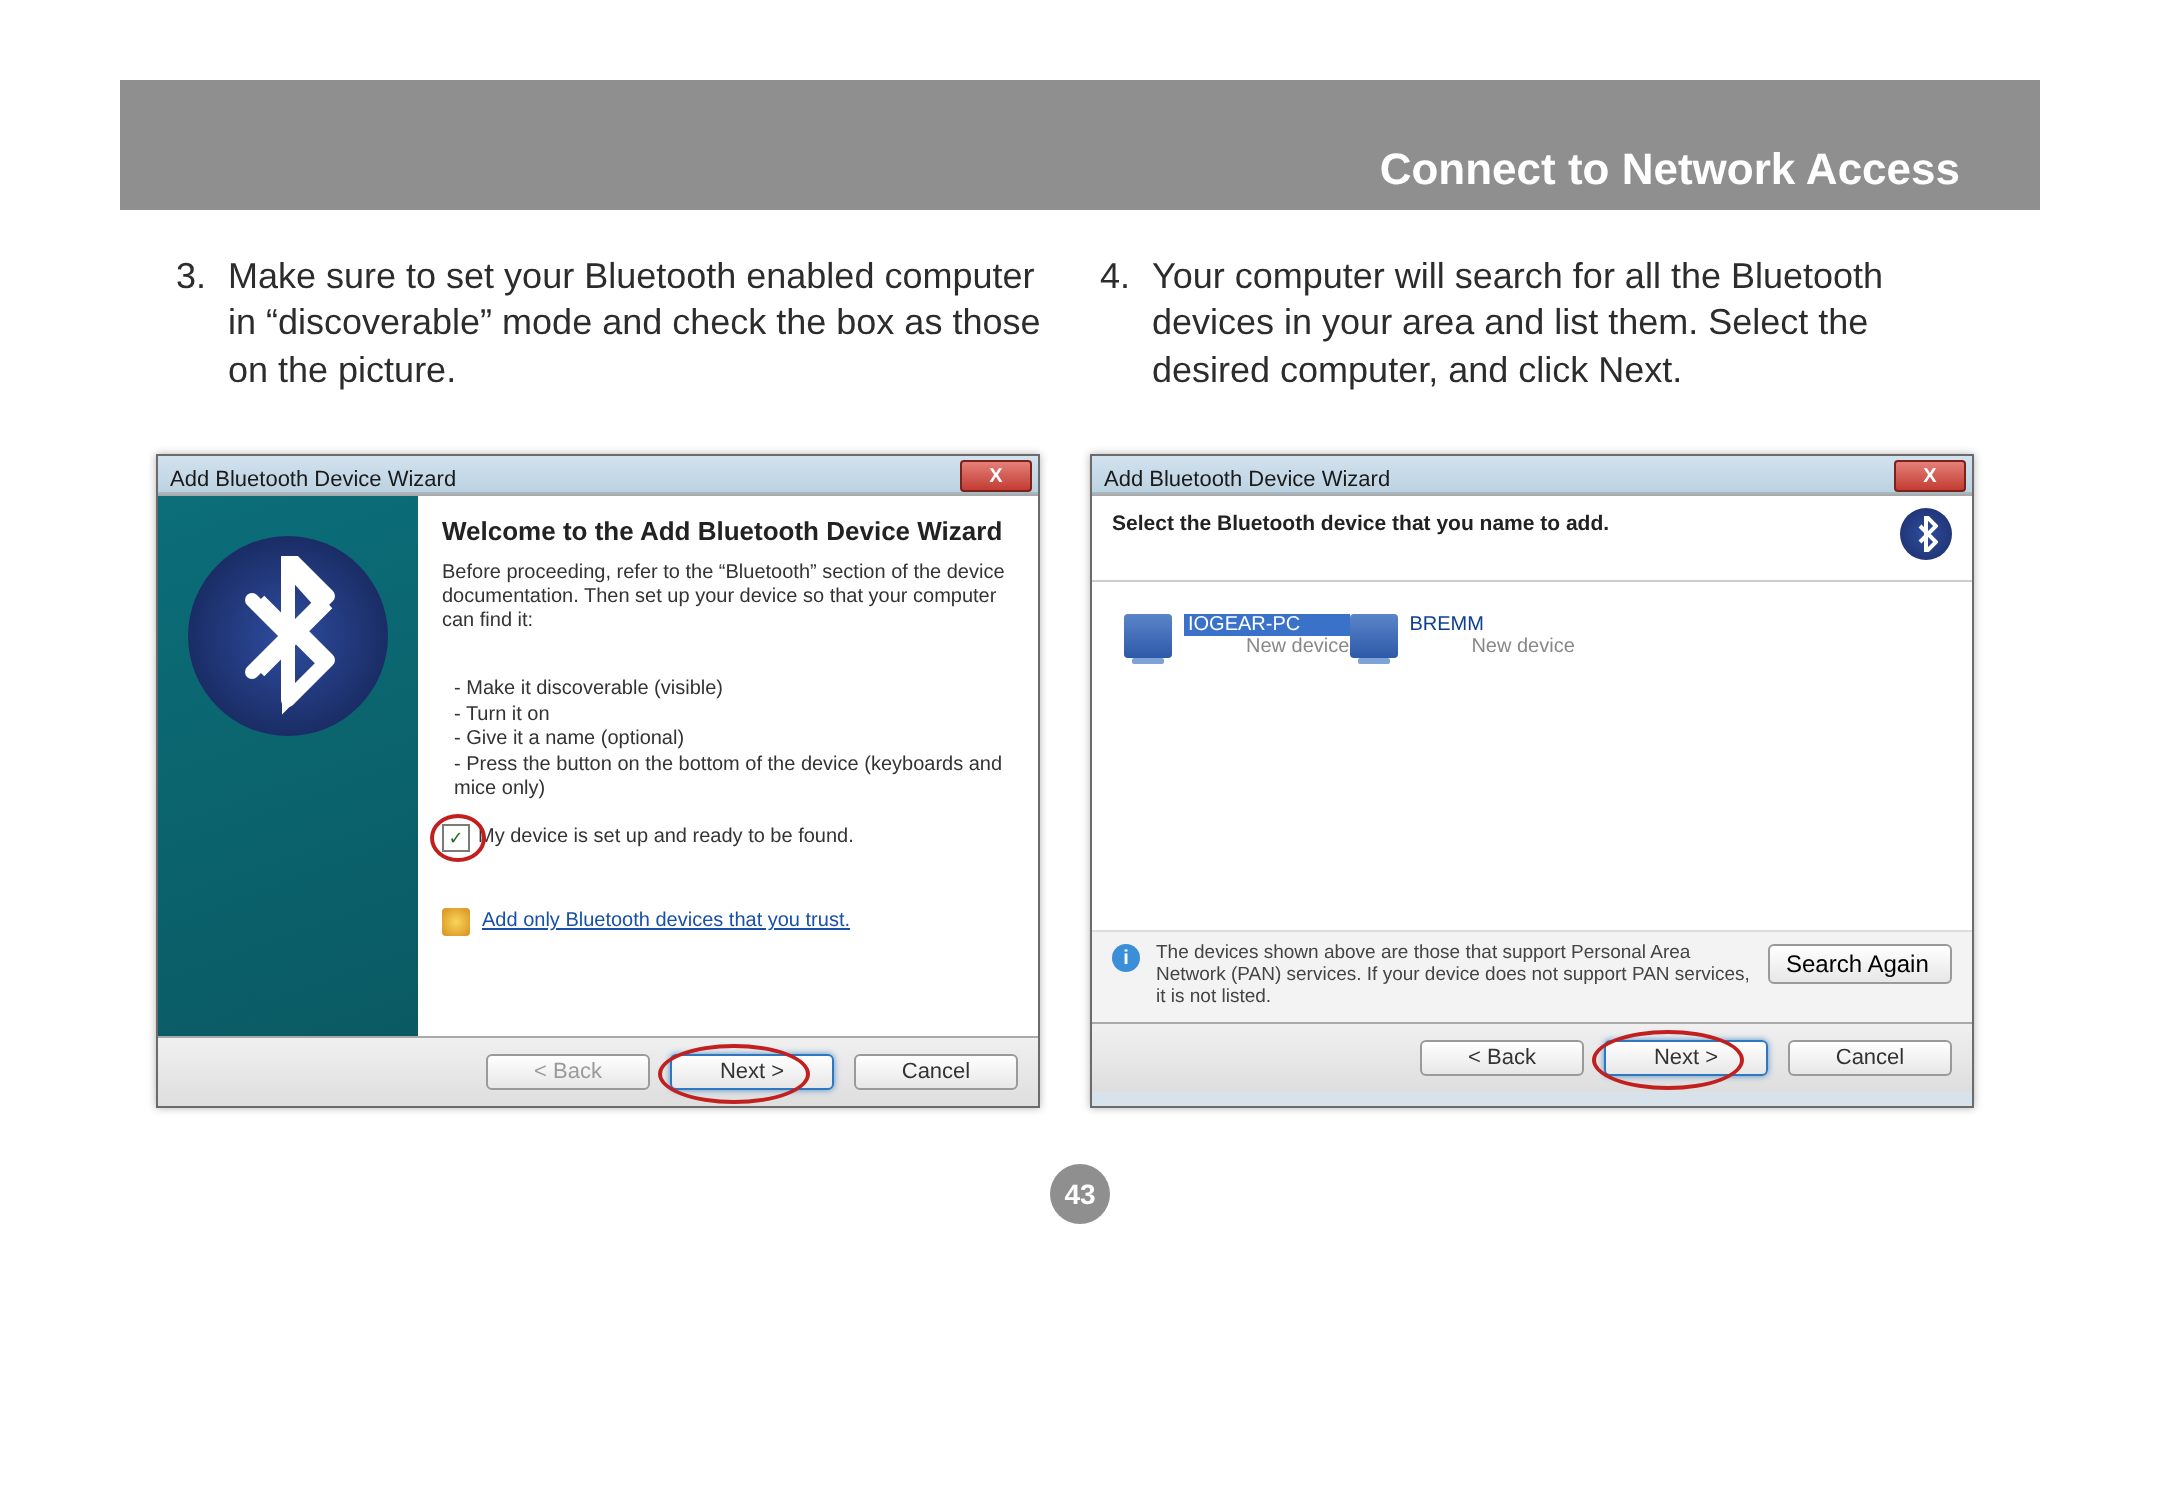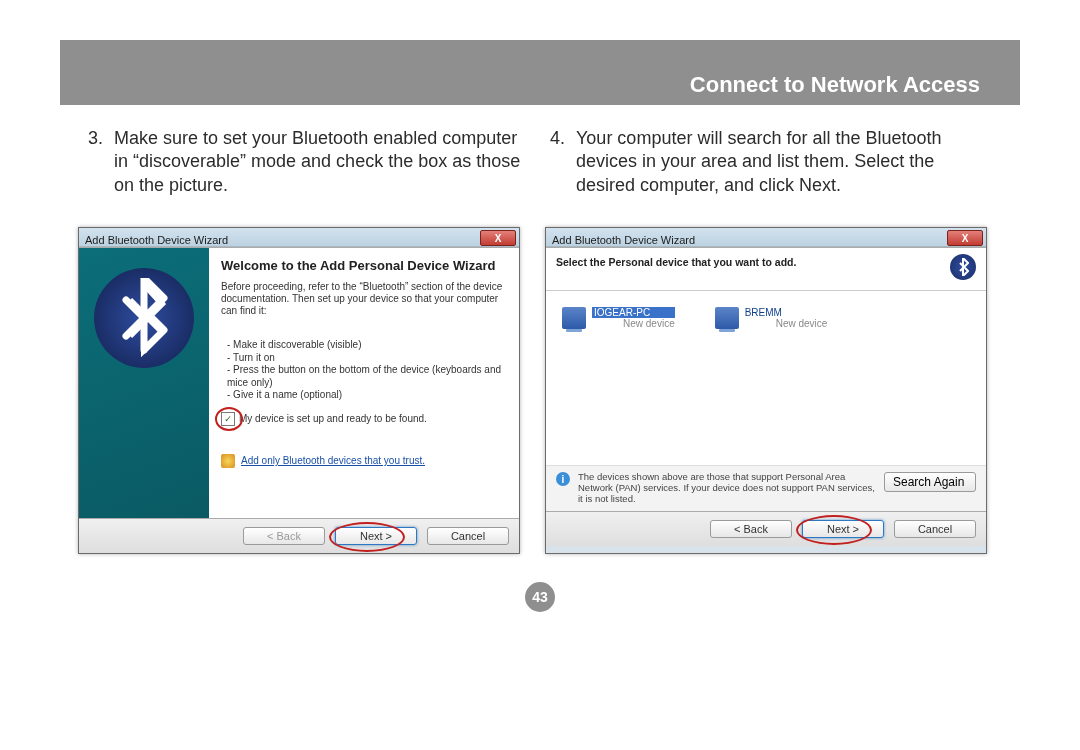--- a/index.html
+++ b/index.html
@@ -136,21 +136,21 @@
   
   .dlg2-top {
     background:#fff; padding:6px 10px 10px 10px;
     border-top:1px solid #aaa; border-bottom:1px solid #ccc;
     display:flex; justify-content:space-between; align-items:flex-start;
   }
   .dlg2-top-text { font-size:10.5px; font-weight:bold; color:#222; padding-top:2px;}
   .bt-mini { width:26px;height:26px;border-radius:50%;background:radial-gradient(#2f4da0,#1a2d66);display:flex;align-items:center;justify-content:center;}
   .dev-area {
     background:#fff; height:150px; padding:16px 16px 8px 16px;
-    display:flex; gap:40px; align-items:flex-start;
+    display:flex; align-items:flex-start;
   }
   .device { display:flex; gap:6px; align-items:center; }
   .dev-icon { width:24px;height:22px;background:linear-gradient(#5b84c9,#2d5aa8);border-radius:2px;position:relative;}
   .dev-icon::after{content:"";position:absolute;bottom:-3px;left:4px;width:16px;height:3px;background:#7ea3d6;border-radius:1px;}
   .dev-text { font-size:10px; line-height:1.1;}
   .dev-name { color:#0e3f8c;}
   .dev-name.sel { background:#3a72c9;color:#fff;padding:0 2px;}
   .dev-sub { color:#888;padding-left:31px;}
   .info-row { background:#f3f3f3;border-top:1px solid #ddd;border-bottom:1px solid #aaa;
     padding:6px 10px; display:flex; gap:8px; align-items:flex-start;}
@@ -201,27 +201,27 @@
       <div class="dlg-body">
         <div class="dlg-body1-left">
           <div class="bt-circle">
             <svg width="56" height="80" viewBox="0 0 56 80">
               <path d="M28 0 L48 20 L32 36 L48 52 L28 72 L28 40 L10 58 M28 40 L10 22 M28 0 L28 40 M28 40 L28 72" stroke="#fff" stroke-width="7" fill="none" stroke-linejoin="round" stroke-linecap="round"></path>
               <path d="M28 6 L28 72 L46 54 L14 22 M14 58 L46 26 L28 6" stroke="#fff" stroke-width="6" fill="none"></path>
             </svg>
           </div>
         </div>
         <div class="dlg-body1-right">
-          <div class="welcome-title">Welcome to the Add Personal Device Wizard</div>
+          <div class="welcome-title">Welcome to the Add Bluetooth Device Wizard</div>
           <div class="intro">Before proceeding, refer to the “Bluetooth” section of the device documentation. Then set up your device so that your computer can find it:</div>
           <ul class="bullets">
             <li>Make it discoverable (visible)</li>
             <li>Turn it on</li>
+            <li>Give it a name (optional)</li>
             <li>Press the button on the bottom of the device (keyboards and mice only)</li>
-            <li>Give it a name (optional)</li>
           </ul>
           <div class="ready-row">
             <span class="circle-mark">
               <span class="chk">✓</span>
               <span class="circle-ov" style="left:-6px;top:-5px;width:24px;height:20px;"></span>
             </span>
             <span class="ready-label">My device is set up and ready to be found.</span>
           </div>
           <div class="trust-row">
             <span class="shield"></span>
@@ -238,21 +238,21 @@
         <div class="btn">Cancel</div>
       </div>
     </div>
 
     <div class="dialog">
       <div class="titlebar">
         <span>Add Bluetooth Device Wizard</span>
         <div class="close-x">X</div>
       </div>
       <div class="dlg2-top">
-        <span class="dlg2-top-text">Select the Personal device that you want to add.</span>
+        <span class="dlg2-top-text">Select the Bluetooth device that you name to add.</span>
         <div class="bt-mini">
           <svg width="12" height="18" viewBox="0 0 12 18">
               <path d="M6 0 L11 5 L3 13 M3 5 L11 13 L6 18 L6 0" stroke="#fff" stroke-width="2" fill="none"></path>
             </svg>
         </div>
       </div>
       <div class="dev-area">
         <div class="device">
           <div class="dev-icon"></div>
           <div class="dev-text">

